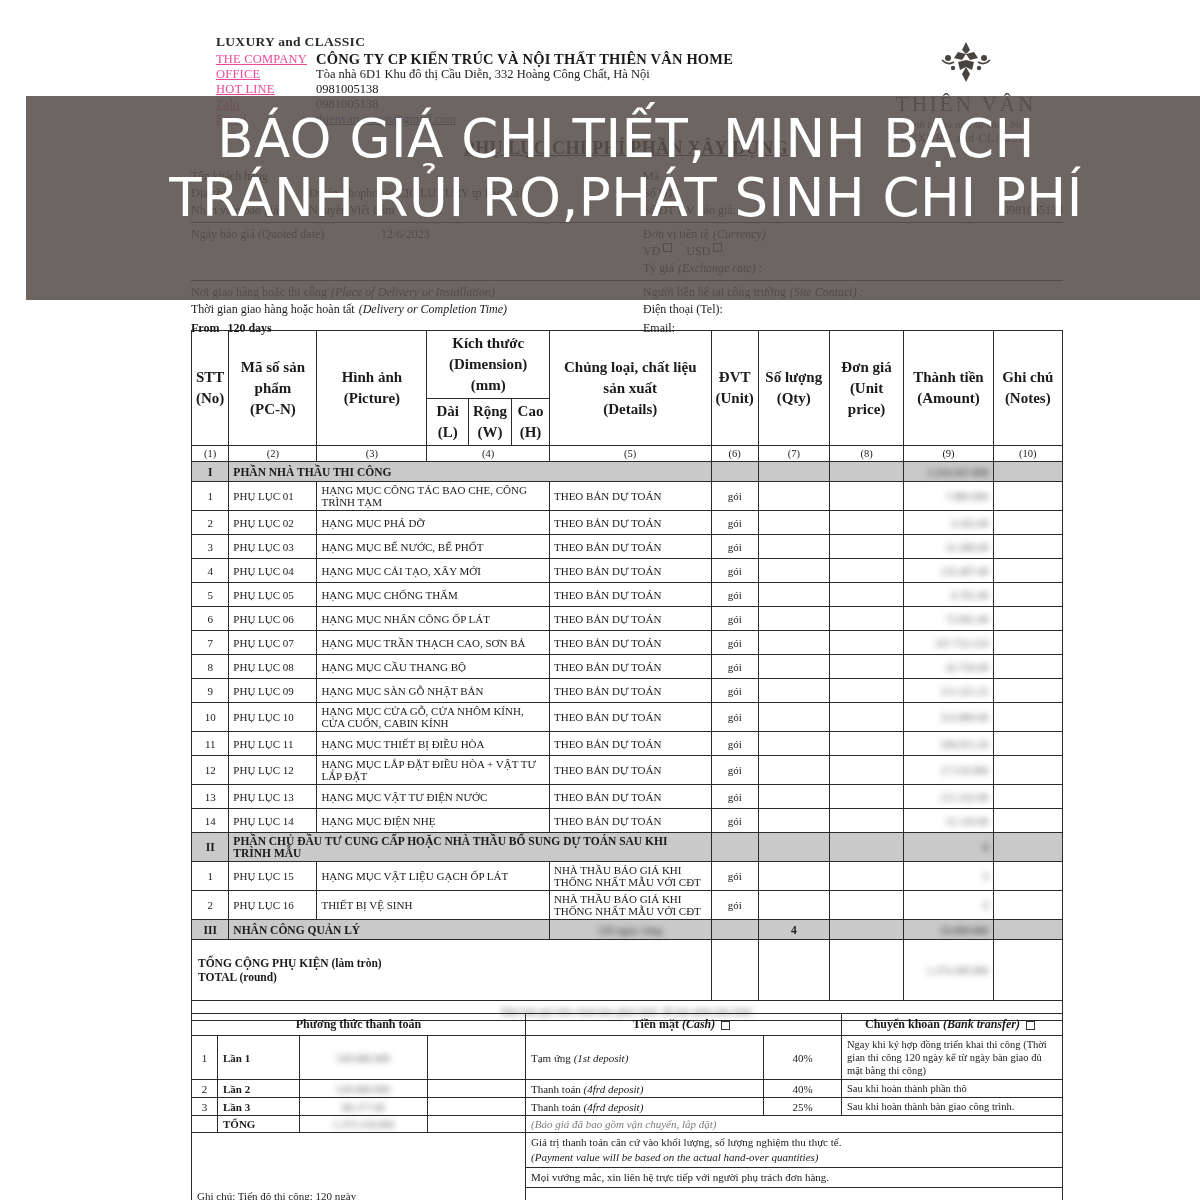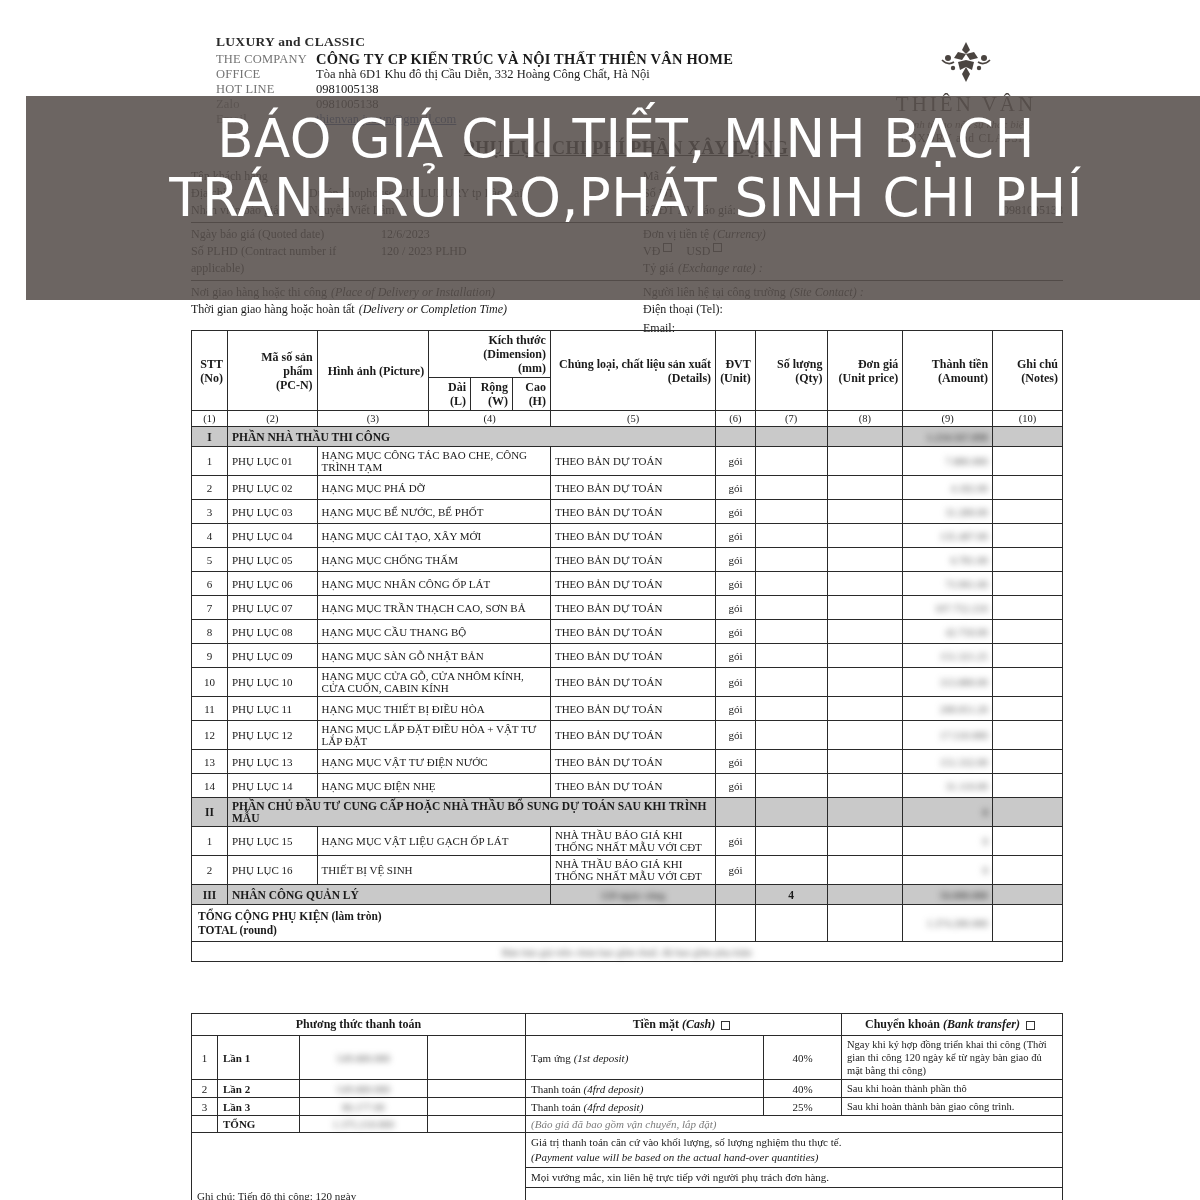--- a/index.html
+++ b/index.html
@@ -15,21 +15,21 @@
 
   .page { position: relative; width: 1200px; height: 1200px; margin-left: 26px; }
 
   
   .letterhead { position: absolute; left: 190px; top: 34px; width: 620px; }
   .lh-tagline {
     font-size: 13.5px; font-weight: bold; letter-spacing: .3px;
     color: #2b2b2b; margin-bottom: 2px;
   }
   .lh-row { display: flex; font-size: 12.5px; line-height: 15px; }
-  .lh-key { width: 100px; flex: 0 0 100px; color: #737373; letter-spacing: .2px; }
+  .lh-key { width: 100px; flex: 0 0 100px; color: #ec4899; letter-spacing: .2px; text-decoration: underline; }
   .lh-val { color: #1a1a1a; }
   .lh-row.big .lh-val { font-size: 14.5px; font-weight: bold; letter-spacing: .2px; }
   .lh-val.link { color: #2e4f8f; text-decoration: underline; }
 
   
   .logo { position: absolute; left: 845px; top: 40px; width: 190px; text-align: center; }
   .logo-mark { margin: 0 auto 2px; }
   .logo-name {
     font-size: 21px; letter-spacing: 3px; color: #4a4440;
     font-family: "Liberation Serif", serif;
@@ -63,21 +63,21 @@
   .u { }
 
   
   table.main {
     position: absolute; left: 165px; top: 330px; width: 872px;
     border-collapse: collapse; font-size: 11px;
   }
   table.main td, table.main th {
     border: 1px solid #2a2a2a; padding: 2px 4px; vertical-align: middle;
   }
-  table.main th { font-weight: bold; text-align: right; font-size: 12px; line-height: 14px; }
+  table.main th { font-weight: bold; text-align: center; font-size: 15px; line-height: 21px; }
   .numrow td { text-align: center; font-size: 10.5px; padding: 1px 2px; }
   .sec { background: #c9c9c9; font-weight: bold; font-size: 11.5px; }
   .sec td { height: 20px; }
   .ctr { text-align: center; }
   .lft { text-align: left; }
   .item td { height: 24px; }
   .blur {
     filter: blur(3.2px); color: #4a4a4a; font-size: 10px;
     letter-spacing: .3px; user-select: none;
   }
@@ -207,24 +207,20 @@
     </div>
 
     <div class="info-sep"></div>
 
     <div class="info-block">
       <div class="info-col">
         <div class="info-line">
           <span class="info-label wide">Ngày báo giá (Quoted date)</span>
           <span class="info-value">12/6/2023</span>
         </div>
-        <div class="info-line">
-          <span class="info-label wide">Số PLHD (Contract number if applicable)</span>
-          <span class="info-value">120 / 2023 PLHD</span>
-        </div>
       </div>
       <div class="info-col right">
         <div class="info-line">
           <span>Đơn vị tiền tệ</span>
           <span class="ital" style="margin-left:4px">(Currency)</span>
         </div>
         <div class="info-line">
           <span>VĐ</span>
           <span class="cbox"></span>
           <span style="margin-left:10px">USD</span>
@@ -241,20 +237,24 @@
 
     <div class="info-block">
       <div class="info-col">
         <div class="info-line">
           <span>Nơi giao hàng hoặc thi công</span>
           <span class="ital" style="margin-left:4px">(Place of Delivery or Installation)</span>
         </div>
         <div class="info-line">
           <span>Thời gian giao hàng hoặc hoàn tất</span>
           <span class="ital" style="margin-left:4px">(Delivery or Completion Time)</span>
+        </div>
+        <div class="info-line bold" style="margin-top:2px">
+          <span>From</span>
+          <span style="margin-left:8px">120 days</span>
         </div>
       </div>
       <div class="info-col right">
         <div class="info-line">
           <span>Người liên hệ tại công trường</span>
           <span class="ital" style="margin-left:4px">(Site Contact) :</span>
         </div>
         <div class="info-line">
           <span>Điện thoại (Tel):</span>
         </div>
@@ -537,21 +537,21 @@
           <td class="ctr">III</td>
           <td colspan="5" class="lft">NHÂN CÔNG QUẢN LÝ</td>
           <td class="ctr"><span class="blur">120 ngày công</span></td>
           <td></td>
           <td class="ctr">4</td>
           <td></td>
           <td class="amt-cell"><span class="blur">56.000.000</span></td>
           <td></td>
         </tr>
         <tr>
-          <td colspan="7" class="total-lbl" style="padding:4px 6px">TỔNG CỘNG PHỤ KIỆN (làm tròn)<br>TOTAL (round)</td>
+          <td colspan="7" class="total-lbl" style="padding:16px 6px">TỔNG CỘNG PHỤ KIỆN (làm tròn)<br>TOTAL (round)</td>
           <td></td>
           <td></td>
           <td></td>
           <td class="amt-cell"><span class="blur">1.374.200.000</span></td>
           <td></td>
         </tr>
         <tr>
           <td colspan="12" class="noteblur" style="height:20px"><span class="blur">Bản báo giá trên chưa bao gồm thuế, đã bao gồm phụ kiện</span></td>
         </tr>
       </tbody>

